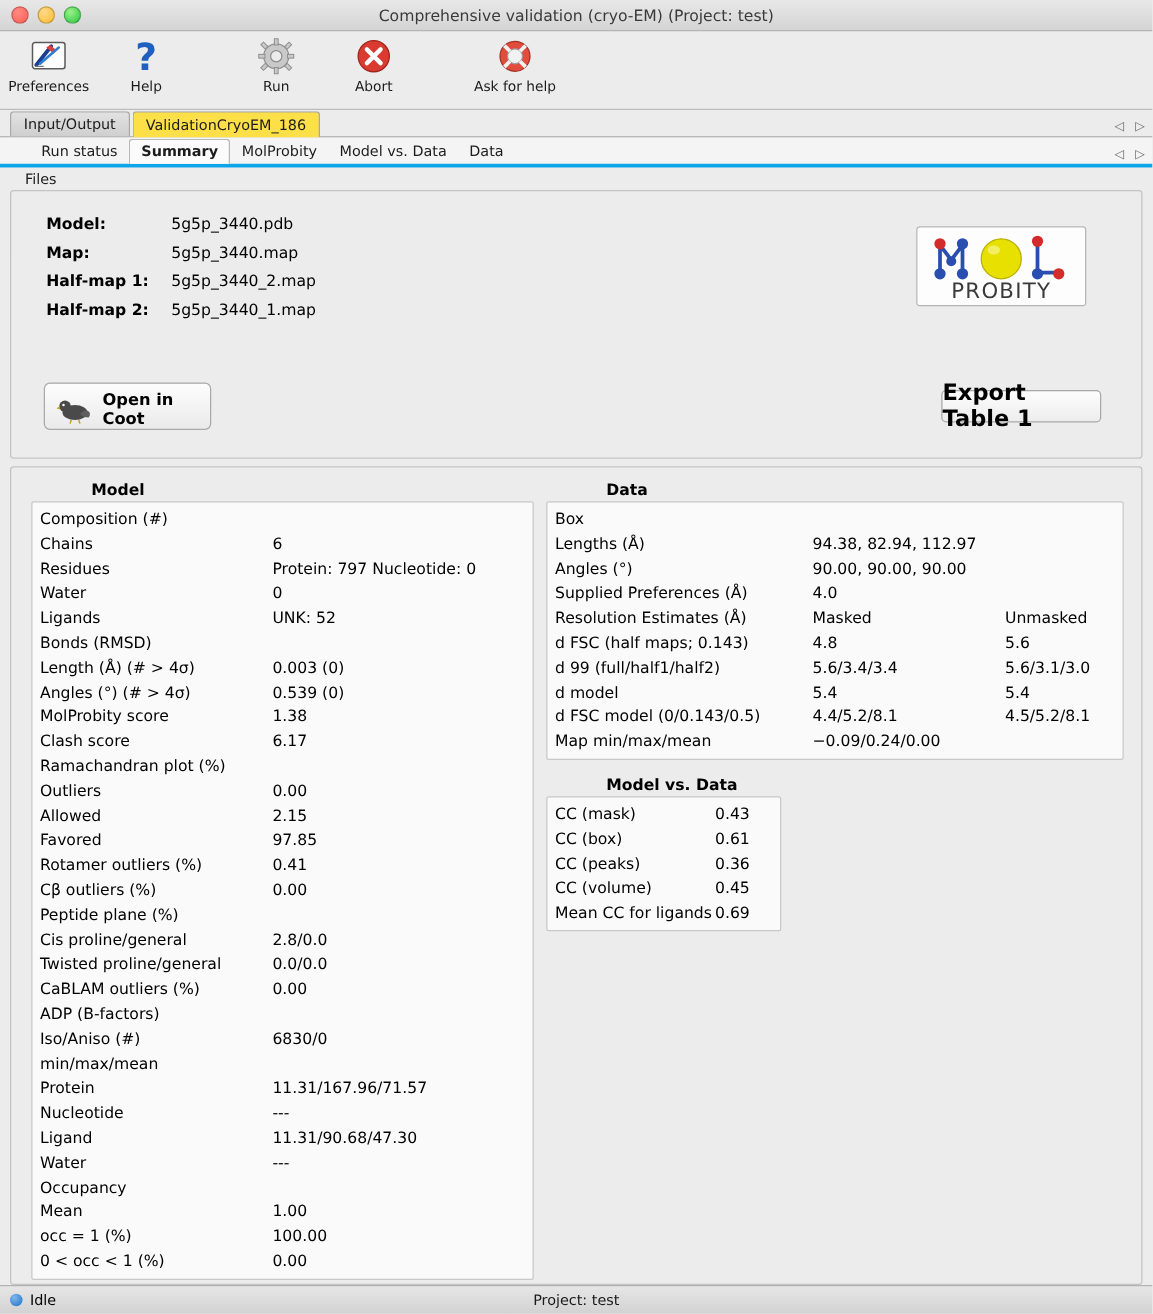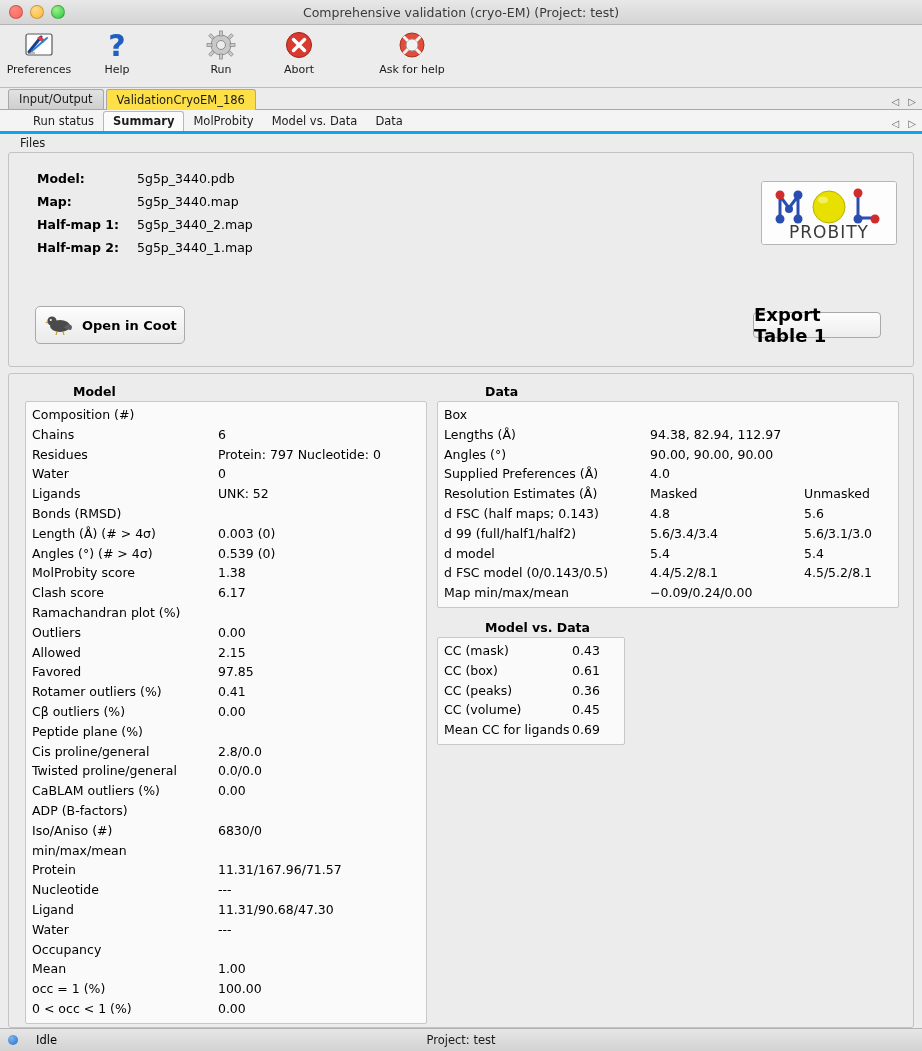--- a/index.html
+++ b/index.html
@@ -200,27 +200,27 @@
     width: 100px;
     font-weight: bold;
     font-size: 12.5px;
   }
   .file-value { font-size: 12.5px; }
 
   .coot-btn {
     position: absolute;
     left: 26px;
     bottom: 22px;
-    width: 150px;
+    width: 134px;
     height: 38px;
     background: linear-gradient(#fdfdfd, #eaeaea);
     border: 1px solid #a9a9a9;
     border-radius: 5px;
     display: flex;
-    align-items: center;
+    align-items: flex-end;
     gap: 7px;
     padding-left: 9px;
     font-size: 13px;
     font-weight: bold;
     cursor: default;
     box-sizing: border-box;
   }
   .export-btn {
     position: absolute;
     right: 32px;
@@ -233,21 +233,21 @@
     display: flex;
     align-items: center;
     justify-content: center;
     font-size: 18px;
     font-weight: bold;
     cursor: default;
     box-sizing: border-box;
   }
   .molprobity-logo {
     position: absolute;
-    right: 16px;
+    right: 44px;
     top: 28px;
     width: 134px;
     height: 62px;
     background: #fdfdfd;
     border: 1px solid #b5b5b5;
     border-radius: 3px;
     overflow: hidden;
   }
 
   
@@ -295,21 +295,20 @@
   
   .statusbar {
     height: 22px;
     background: linear-gradient(#e6e6e6, #d2d2d2);
     border-top: 1px solid #b2b2b2;
     display: flex;
     align-items: center;
     font-size: 11.5px;
     flex: none;
     position: relative;
-    gap: 12px;
   }
   .status-dot {
     width: 10px; height: 10px; border-radius: 50%;
     background: radial-gradient(circle at 35% 30%, #7fb6ee, #1f6fc4);
     margin-left: 8px; margin-right: 6px;
   }
   .status-project {
     position: absolute;
     left: 0; right: 0;
     text-align: center;

